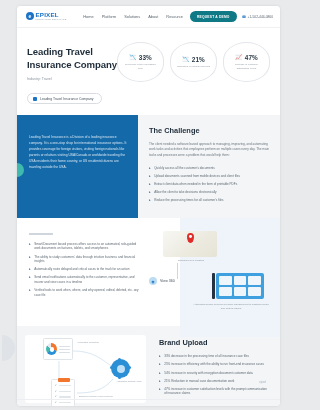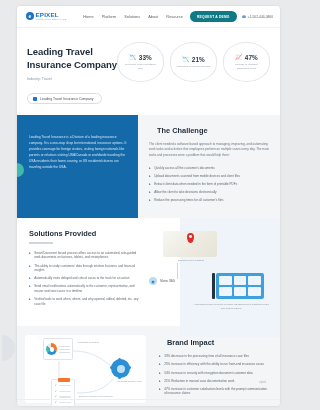--- a/index.html
+++ b/index.html
@@ -122,21 +122,21 @@
   .sec-h-w { font-size: 7.4px; font-weight: 700; color: #fff; }
   .client-body {
     font-size: 3.25px; line-height: 1.85; color: #d7e7f4;
     margin-top: 8px;
   }
   .challenge {
     flex: 1;
     background: #f3f5f7;
     padding: 11px 10px 12px 11px;
   }
-  .sec-h { font-size: 7.4px; font-weight: 700; color: #1f2d3a; margin-left: 8px; }
+  .sec-h { font-size: 7.4px; font-weight: 700; color: #1f2d3a; }
   .challenge-intro {
     font-size: 3.1px; line-height: 1.8; color: #6c767f;
     margin-top: 7px;
   }
   ul.bul { list-style: none; margin-top: 7px; }
   ul.bul li {
     display: flex; gap: 3.5px; align-items: flex-start;
     font-size: 3.05px; line-height: 1.5; color: #5d6872;
     margin-bottom: 3.6px;
   }
@@ -392,21 +392,20 @@
           <li>
               <span class="bul-ic">▸</span>
               <span>Reduce the processing times for all customer's files</span>
             </li>
         </ul>
       </div>
     </div>
 
     <div class="solutions">
       <div class="sol-left">
-        <div class="sec-h-u">Solutions Provided</div>
         <div class="rule"></div>
         <ul class="bul">
           <li>
               <span class="bul-ic">▸</span>
               <span>Smart/Document based process offers access to an automated, role-guided work documents on factures, tablets, and smartphones</span>
             </li>
           <li>
               <span class="bul-ic">▸</span>
               <span>The ability to study customers' data through intuitive business and financial insights</span>
             </li>
@@ -495,21 +494,21 @@
             </div>
           <div class="il-row">
               <span class="il-check">✓</span>
               <span class="il-rowline"></span>
             </div>
         </div>
         <div class="il-cap3">Balanced Internal Work Flows for Insurance Tasks</div>
       </div>
 
       <div class="impact-right">
-        <div class="sec-h">Brand Impact</div>
+        <div class="sec-h">Brand Upload</div>
         <ul class="bul">
           <li>
               <span class="bul-ic">▸</span>
               <span>33% decrease in the processing time of all insurance case files</span>
             </li>
           <li>
               <span class="bul-ic">▸</span>
               <span>25% increase in efficiency with the ability to run front-end insurance cases</span>
             </li>
           <li>

